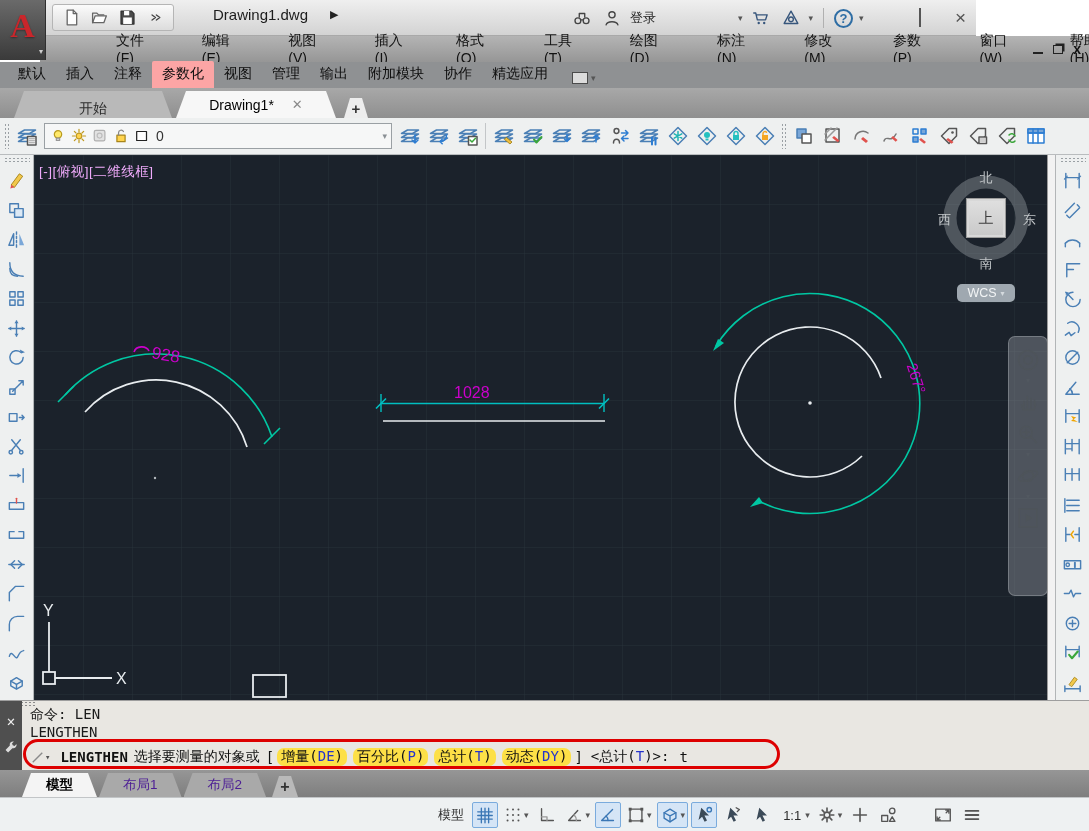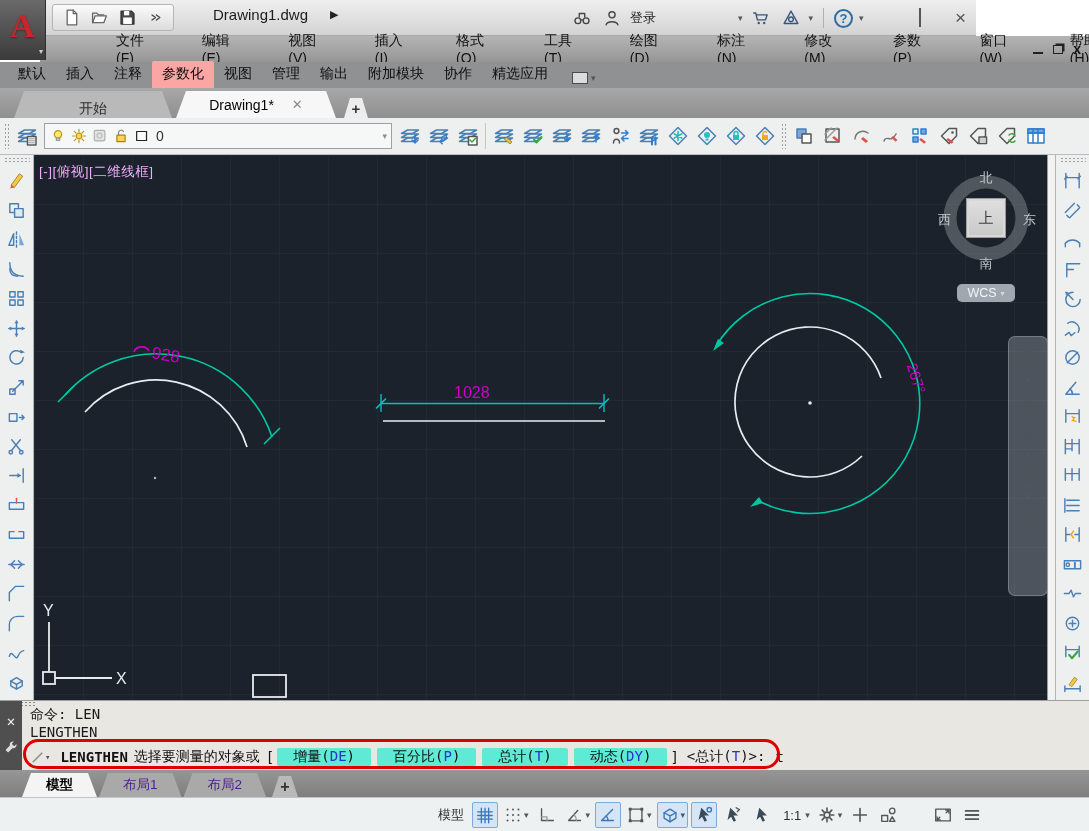--- a/index.html
+++ b/index.html
@@ -82,21 +82,21 @@
   #navbar svg{opacity:0.8;}
   #navbar .caret{color:#525860;font-size:8px;line-height:4px;}
   
   #cmdline{left:0;top:700px;width:1089px;height:70px;background:#e9e7e2;border-top:1px solid #9e9e9e;font-family:"DejaVu Sans Mono","Liberation Sans",sans-serif;}
   #cmd-strip{position:absolute;left:0;top:0;width:22px;height:70px;background:#4f4f4f;display:flex;flex-direction:column;align-items:center;gap:10px;padding-top:12px;}
   #cmd-grip{position:absolute;left:0;top:0;width:36px;height:7px;background-image:radial-gradient(#8b8b8b 1px,transparent 1px);background-size:4px 3px;}
   #cmd-x{color:#f0f0f0;font-size:14px;font-weight:bold;}
   .cmd-hist{position:absolute;left:30px;font-size:14px;color:#1a1a1a;line-height:17px;}
   #cmd-prompt{position:absolute;left:30px;top:44px;height:24px;display:flex;align-items:center;font-size:14px;color:#111;white-space:pre;}
   #cmd-prompt .cmdname{font-weight:bold;margin:0 6px 0 10px;}
-  .pill{background:#5eead4;border-radius:2px;padding:0 16px;margin:0 3px;display:inline-block;}
+  .pill{background:#fde047;border-radius:7px;padding:0 4px;margin:0 3px;display:inline-block;}
   .pill .code{color:#2433cc;}
   .blue{color:#2433cc;}
   #red-oval{left:23px;top:739px;width:757px;height:30px;border:3px solid var(--oval);border-radius:15px;pointer-events:none;z-index:40;}
   
   #layouttabs{left:0;top:770px;width:1089px;height:27px;background:linear-gradient(#969696,#7e7e7e);display:flex;align-items:flex-end;padding-left:22px;}
   .ltab{height:24px;display:flex;align-items:center;justify-content:center;font-size:13.5px;clip-path:polygon(9px 0,calc(100% - 9px) 0,100% 100%,0 100%);padding:0 24px;color:#4c1d95;background:#a9a9a9;margin-right:2px;}
   .ltab.active{background:#f4f4f4;font-weight:bold;color:#000;}
   .ltab-plus{width:26px;height:21px;background:#b9b9b9;clip-path:polygon(7px 0,calc(100% - 7px) 0,100% 100%,0 100%);display:flex;align-items:center;justify-content:center;font-weight:bold;color:#333;margin-left:4px;}
   
   #statusbar{left:0;top:797px;width:1089px;height:34px;background:#eef1f2;border-top:1px solid #c2c5c7;}

